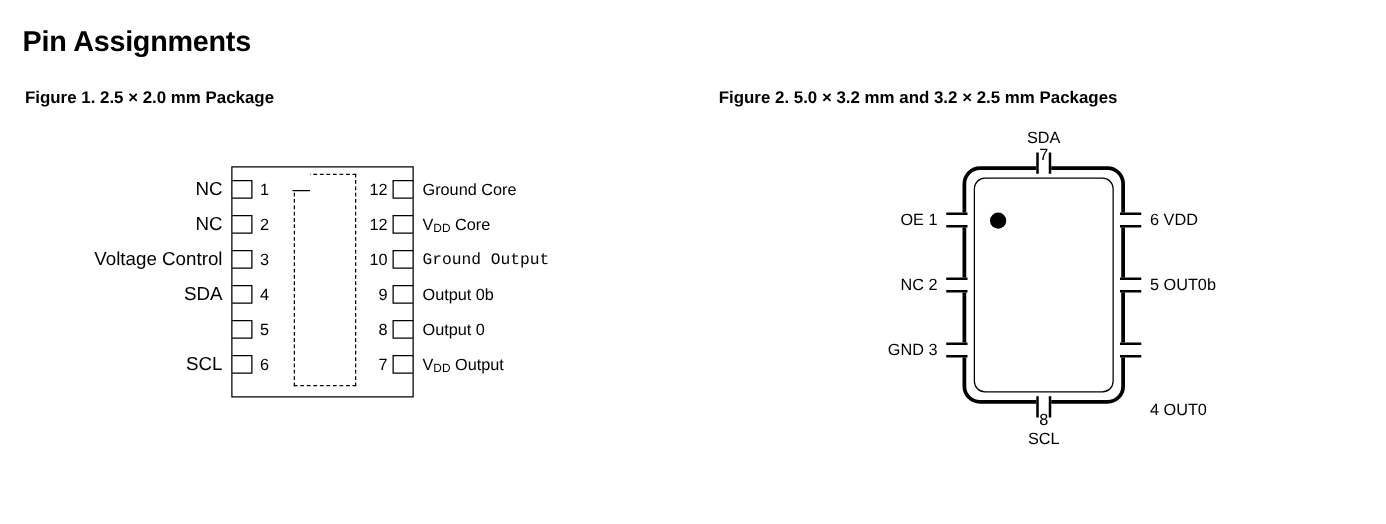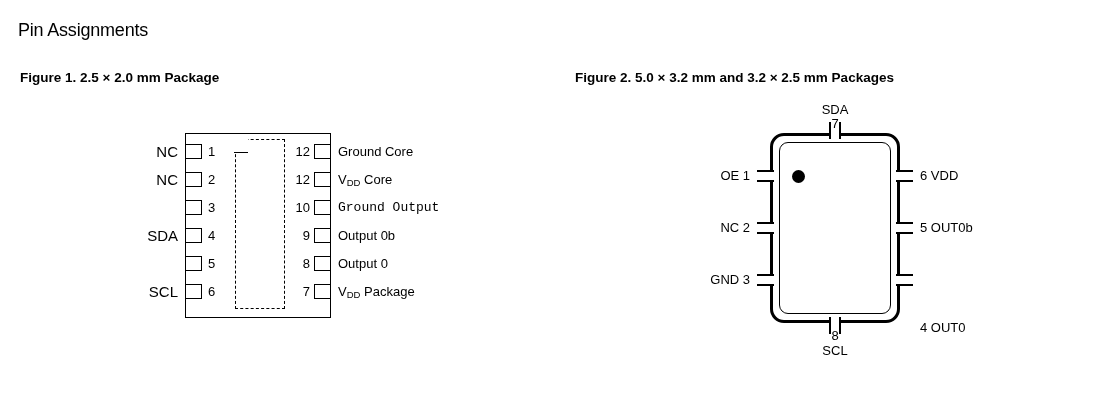--- a/index.html
+++ b/index.html
@@ -13,22 +13,22 @@
     position: relative;
     font-family: "Liberation Sans", sans-serif;
     color: #000000;
     overflow: hidden;
   }
 
   #page-title {
     position: absolute;
     left: 18px;
     top: 20px;
-    font-size: 18px;
-    font-weight: normal;
+    font-size: 23px;
+    font-weight: bold;
     letter-spacing: -0.2px;
   }
 
   .fig-caption {
     position: absolute;
     font-size: 13.5px;
     font-weight: bold;
     white-space: nowrap;
   }
   #fig1-caption { left: 20px; top: 70px; }
@@ -191,20 +191,21 @@
 
   <div class="pin-num" style="left:208px; top:44px;">1</div>
   <div class="pin-num" style="left:208px; top:72px;">2</div>
   <div class="pin-num" style="left:208px; top:100px;">3</div>
   <div class="pin-num" style="left:208px; top:128px;">4</div>
   <div class="pin-num" style="left:208px; top:156px;">5</div>
   <div class="pin-num" style="left:208px; top:184px;">6</div>
 
   <div class="pin-label-left" style="left:20px; top:44px;  width:158px;">NC</div>
   <div class="pin-label-left" style="left:20px; top:72px;  width:158px;">NC</div>
+  <div class="pin-label-left" style="left:20px; top:100px; width:158px;">Voltage Control</div>
   <div class="pin-label-left" style="left:20px; top:128px; width:158px;">SDA</div>
   <div class="pin-label-left" style="left:20px; top:184px; width:158px;">SCL</div>
 
   <div class="pin-box" style="left:314px; top:44px;"></div>
   <div class="pin-box" style="left:314px; top:72px;"></div>
   <div class="pin-box" style="left:314px; top:100px;"></div>
   <div class="pin-box" style="left:314px; top:128px;"></div>
   <div class="pin-box" style="left:314px; top:156px;"></div>
   <div class="pin-box" style="left:314px; top:184px;"></div>
 
@@ -213,21 +214,21 @@
   <div class="pin-num" style="left:291px; top:100px; width:19px; text-align:right;">10</div>
   <div class="pin-num" style="left:291px; top:128px; width:19px; text-align:right;">9</div>
   <div class="pin-num" style="left:291px; top:156px; width:19px; text-align:right;">8</div>
   <div class="pin-num" style="left:291px; top:184px; width:19px; text-align:right;">7</div>
 
   <div class="pin-label-right" style="left:338px; top:44px;">Ground Core</div>
   <div class="pin-label-right" style="left:338px; top:72px;"><span>V</span><span class="sub">DD</span><span> Core</span></div>
   <div class="pin-label-right" style="left:338px; top:100px;font-family:Liberation Mono, monospace;">Ground Output</div>
   <div class="pin-label-right" style="left:338px; top:128px;">Output 0b</div>
   <div class="pin-label-right" style="left:338px; top:156px;">Output 0</div>
-  <div class="pin-label-right" style="left:338px; top:184px;"><span>V</span><span class="sub">DD</span><span> Package</span></div>
+  <div class="pin-label-right" style="left:338px; top:184px;"><span>V</span><span class="sub">DD</span><span> Output</span></div>
 
 </div>
 
 <div class="fig-caption" id="fig2-caption">Figure 2.  5.0 × 3.2 mm and 3.2 × 2.5 mm Packages</div>
 
 <div id="fig2">
 
   <div id="fig2-pkg">
     <div id="fig2-pkg-inner"></div>
   </div>

